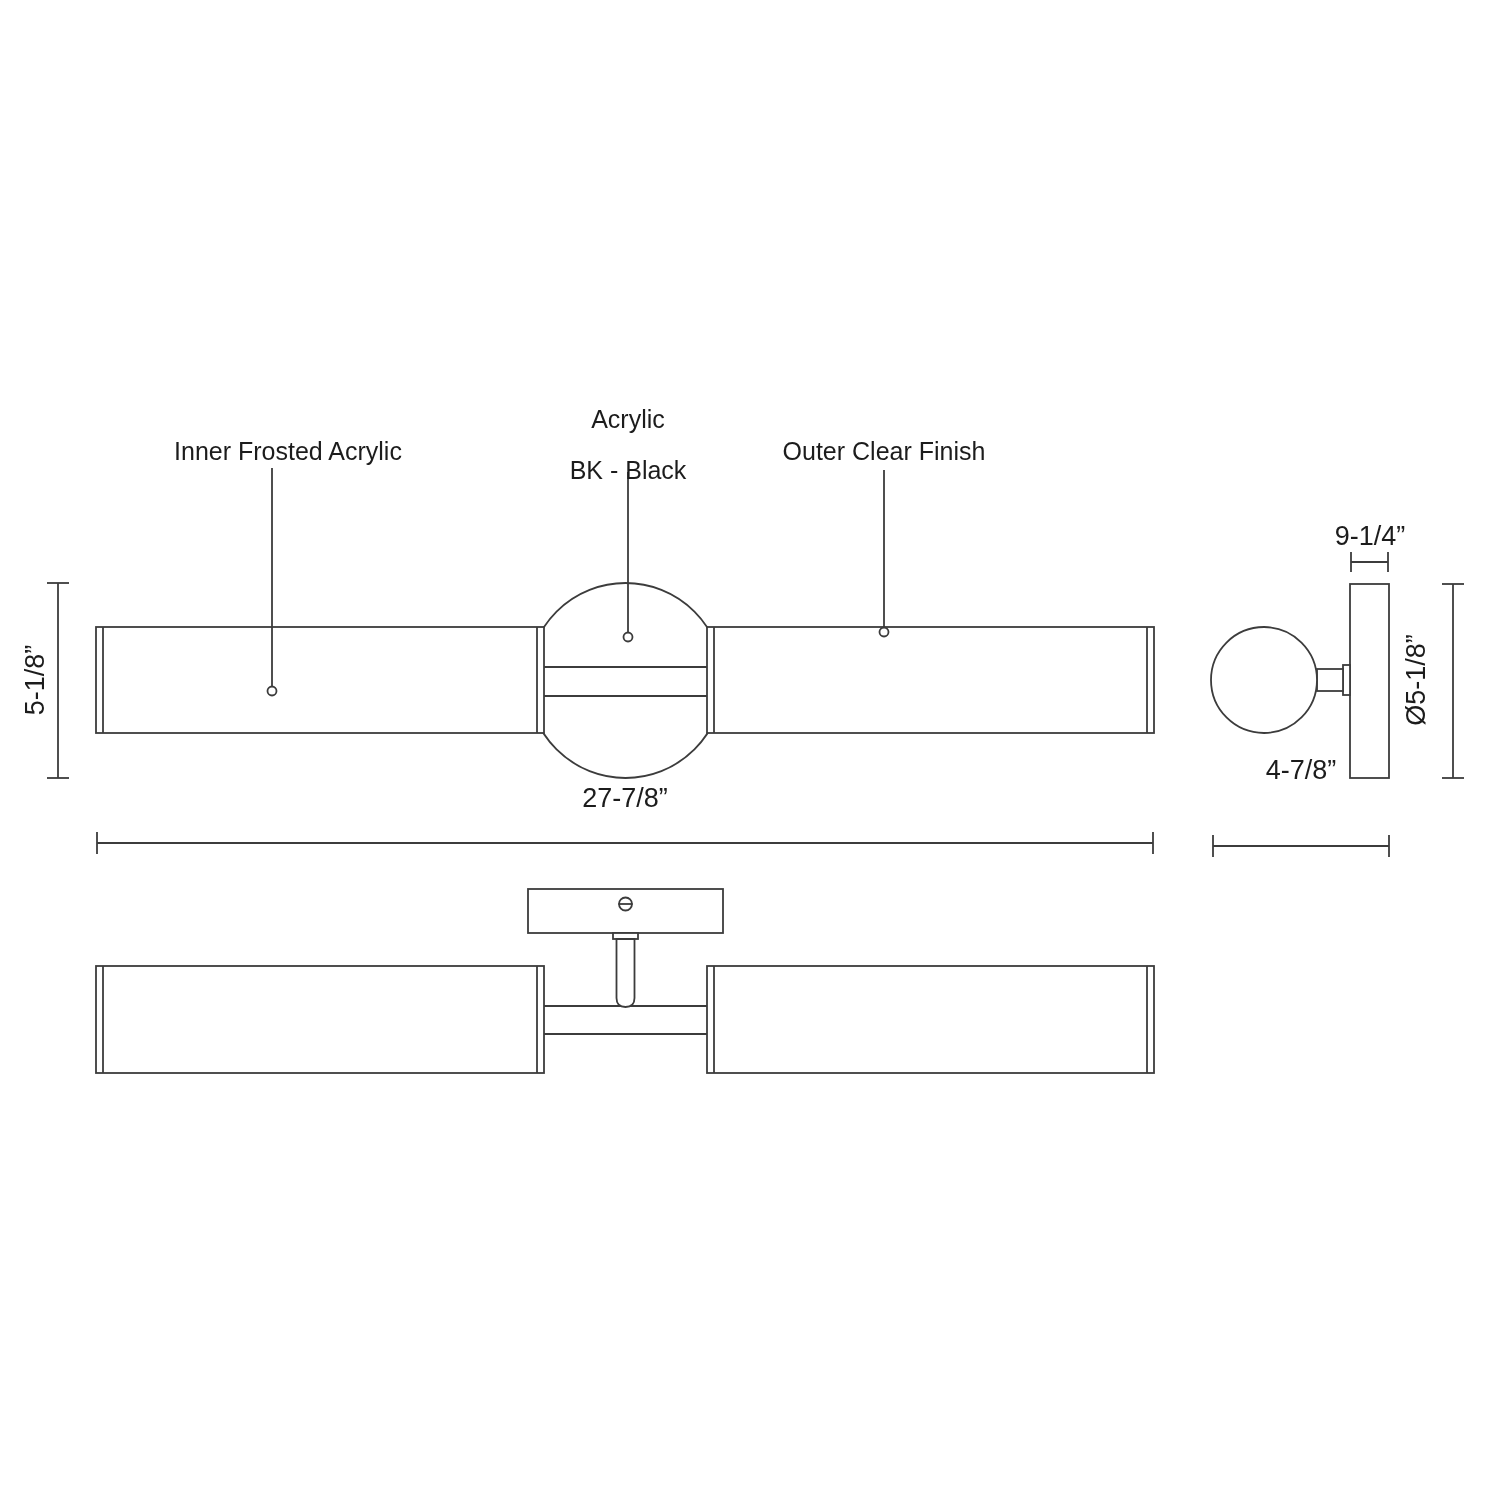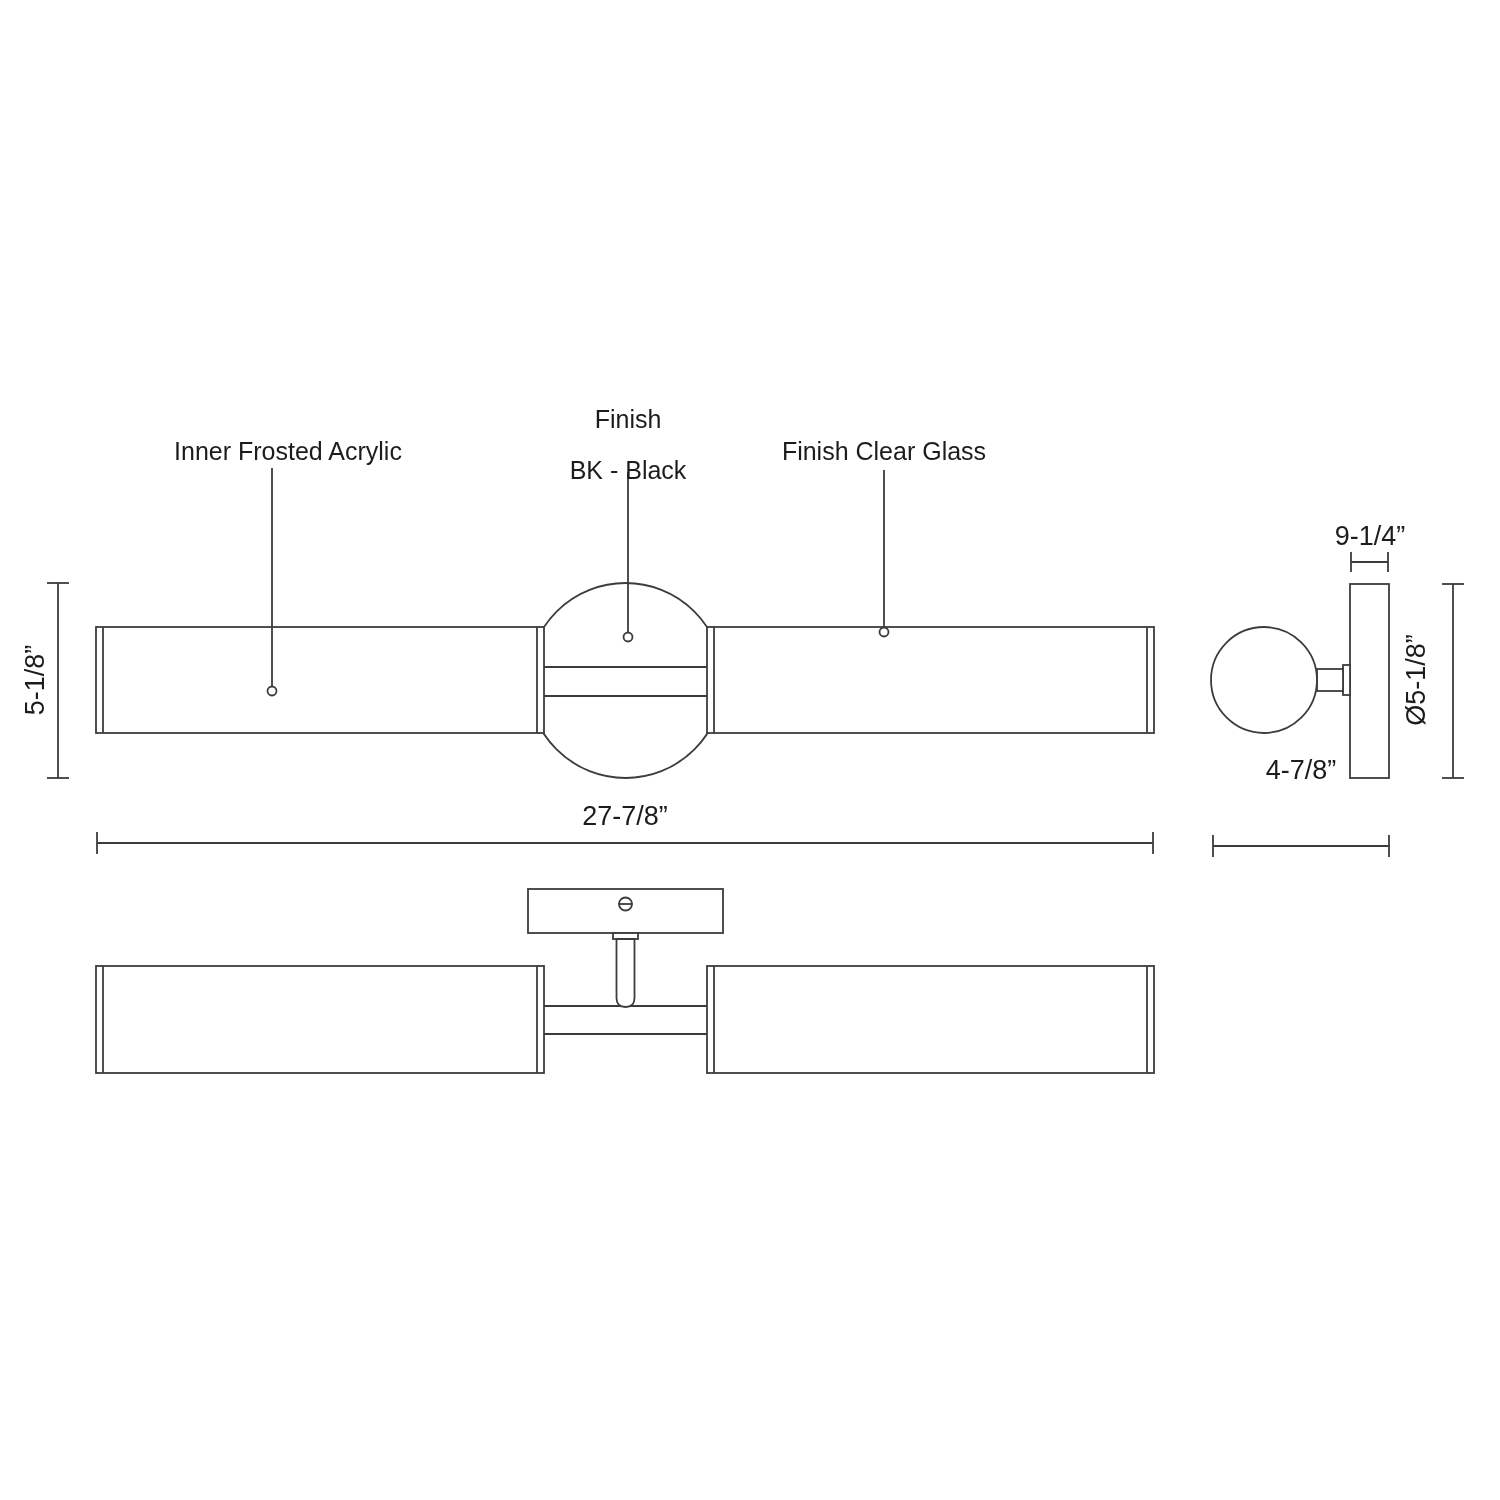--- a/index.html
+++ b/index.html
@@ -106,22 +106,22 @@
 
       <g>
         <line class="stroke" x1="1213" y1="846" x2="1389" y2="846"></line>
         <line class="stroke" x1="1213" y1="835" x2="1213" y2="857"></line>
         <line class="stroke" x1="1389" y1="835" x2="1389" y2="857"></line>
       </g>
     </g>
   </svg>
 
   <div class="lbl" style="left:288px;top:437px">Inner Frosted Acrylic</div>
-  <div class="lbl" style="left:628px;top:405px">Finish</div>
+  <div class="lbl" style="left:628px;top:405px">Acrylic</div>
   <div class="lbl" style="left:628px;top:456px">BK - Black</div>
-  <div class="lbl" style="left:884px;top:437px">Finish Clear Glass</div>
+  <div class="lbl" style="left:884px;top:437px">Outer Clear Finish</div>
 
   <div class="lbl dim rot" style="left:36px;top:680px">5-1/8”</div>
-  <div class="lbl dim" style="left:625px;top:801px">27-7/8”</div>
+  <div class="lbl dim" style="left:625px;top:783px">27-7/8”</div>
   <div class="lbl dim" style="left:1370px;top:521px">9-1/4”</div>
   <div class="lbl dim rot" style="left:1417px;top:680px">Ø5-1/8”</div>
   <div class="lbl dim" style="left:1301px;top:755px">4-7/8”</div>
 </div>
 
 </body></html>

